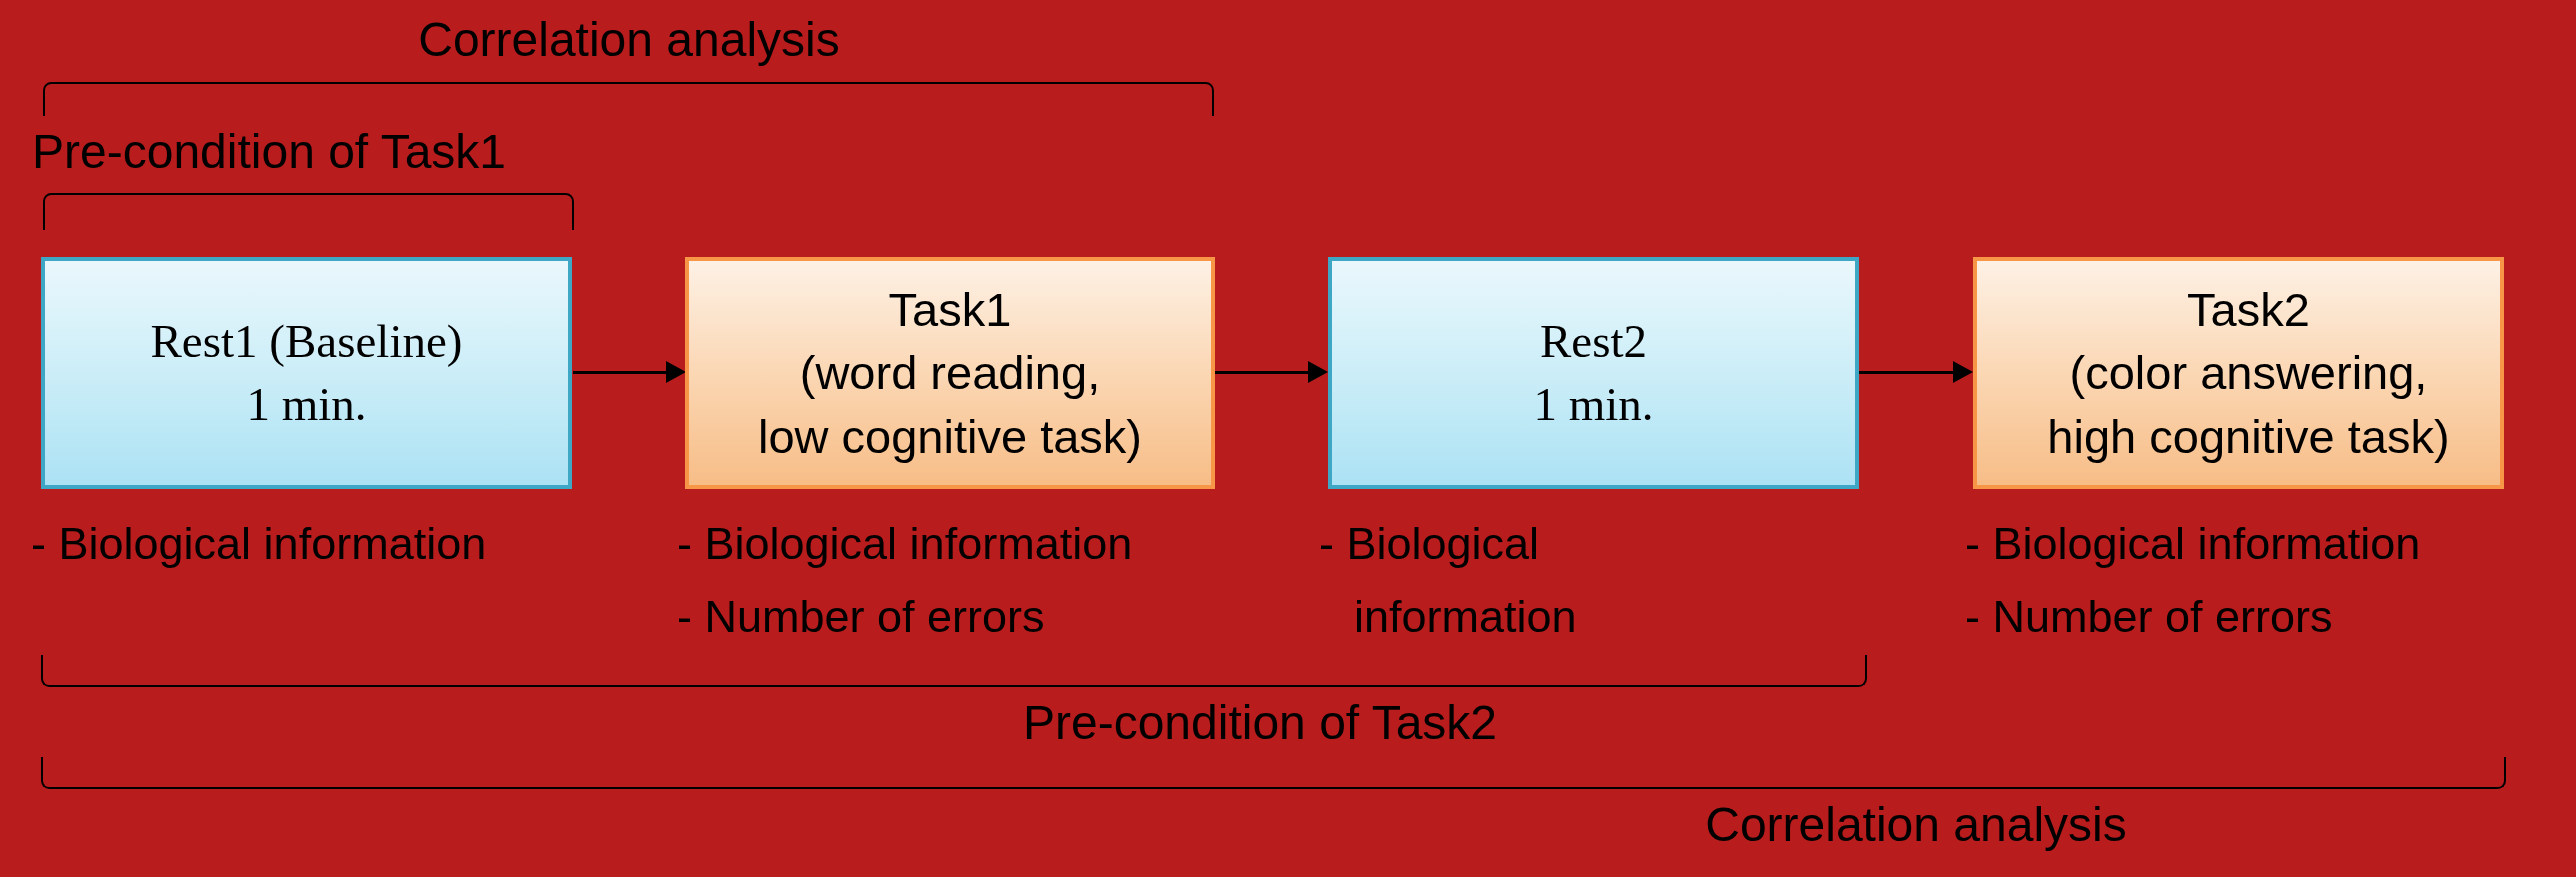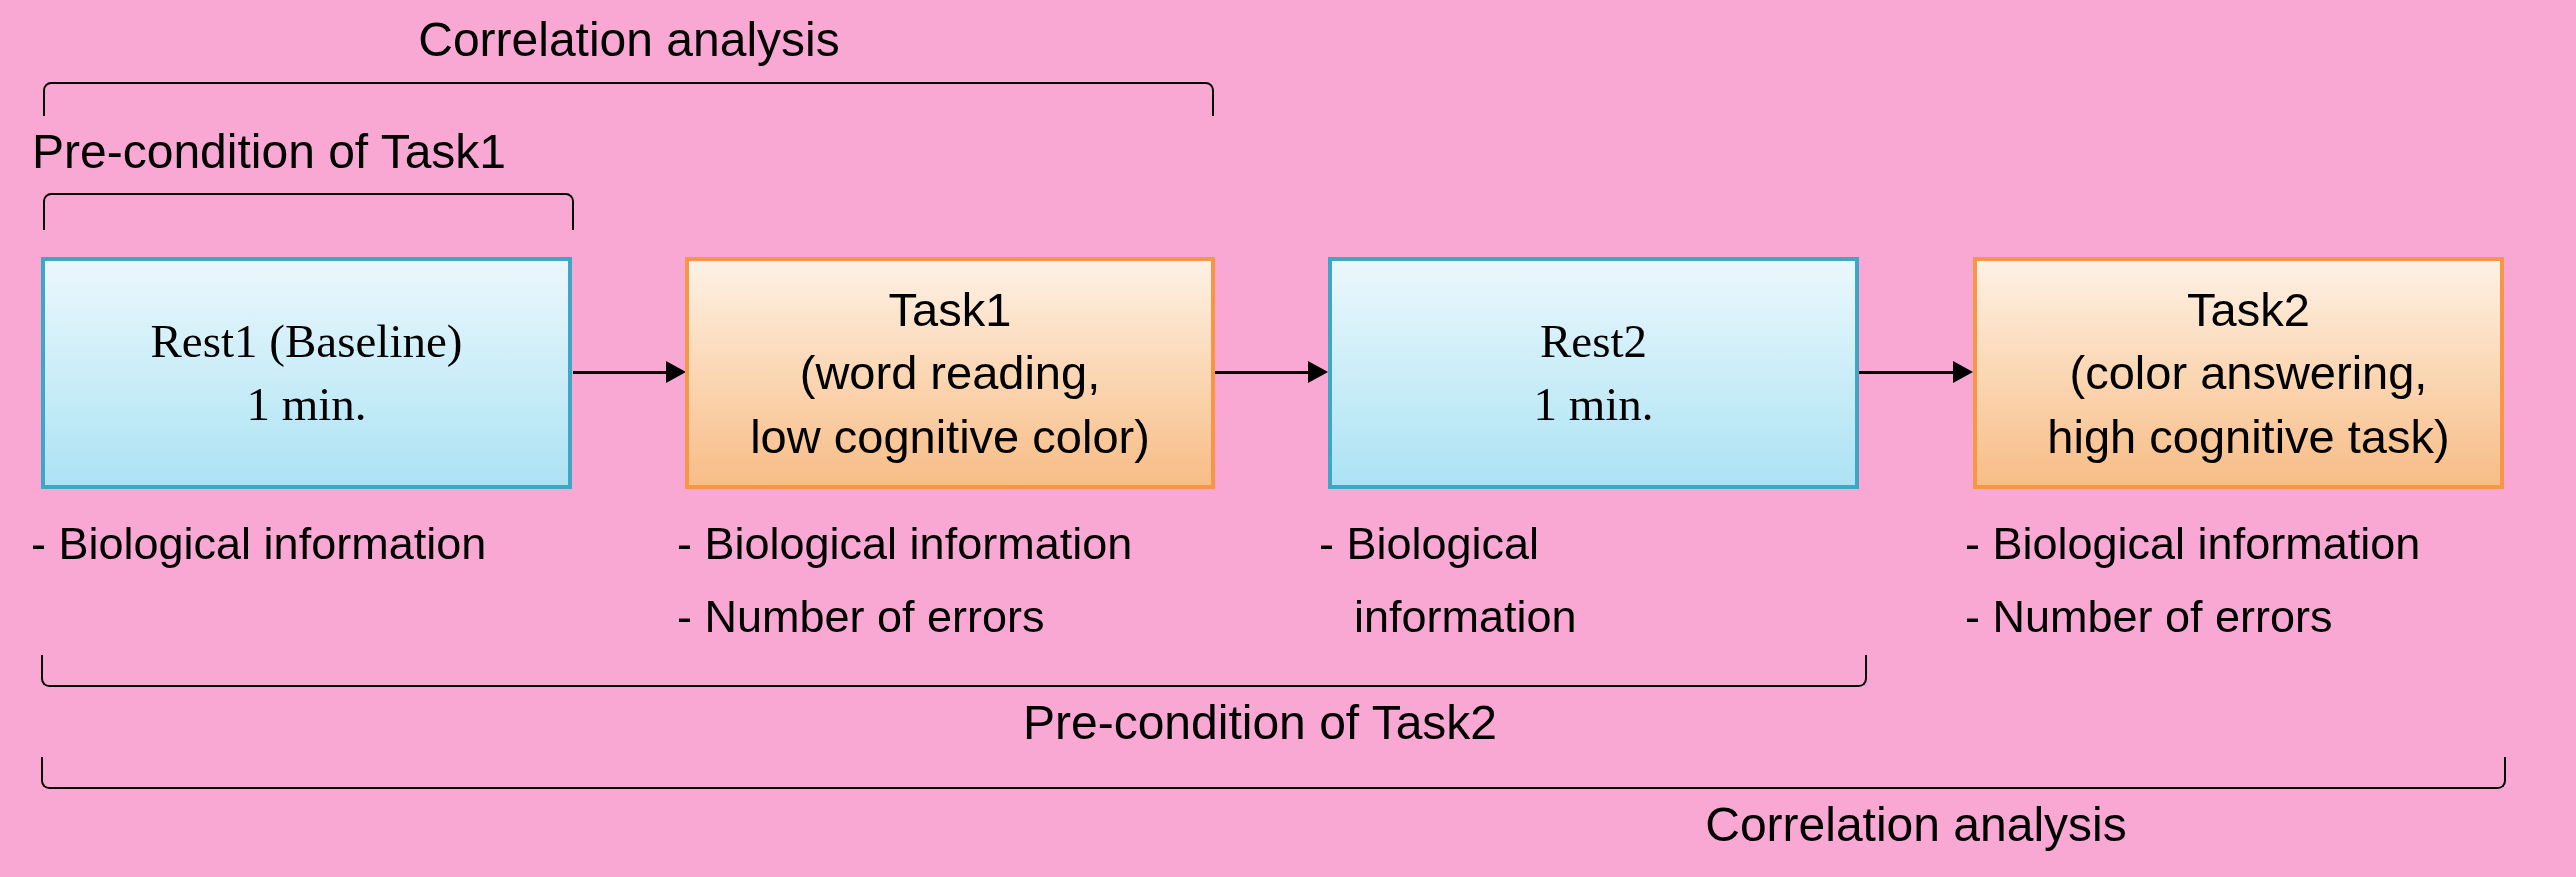--- a/index.html
+++ b/index.html
@@ -1,17 +1,17 @@
 <!DOCTYPE html>
 <html style="font-size:13.2px"><head>
 <meta charset="utf-8">
 <style>
   html,body{margin:0;padding:0;background:#ffffff;}
   body{width:2576px;height:877px;font-family:"Liberation Sans",sans-serif;color:#000;}
-  .canvas{position:relative;width:2576px;height:877px;background:#f9a8d4;overflow:hidden;}
+  .canvas{position:relative;width:2576px;height:877px;background:#b91c1c;overflow:hidden;}
 
   .label{position:absolute;font-size:48px;line-height:1.15;white-space:nowrap;color:#000;}
   .label.centered{text-align:center;}
 
   
   .brace{position:absolute;border:0 solid #000;}
   .brace.over{border-top-width:2.5px;border-left-width:2.5px;border-right-width:2.5px;
               border-radius:8.3px 8.3px 0 0;}
   .brace.under{border-bottom-width:2.5px;border-left-width:2.5px;border-right-width:2.5px;
                border-radius:0 0 8.3px 8.3px;}
@@ -54,21 +54,21 @@
   </div>
 
   <div class="arrow" style="left:573px;width:113px;">
     <div class="shaft"></div>
     <div class="head"></div>
   </div>
 
   <div class="stage task" style="left:685px;width:530px;">
     <div class="bline">Task1</div>
     <div class="bline">(word reading,</div>
-    <div class="bline">low cognitive color)</div>
+    <div class="bline">low cognitive task)</div>
   </div>
 
   <div class="arrow" style="left:1215px;width:113px;">
     <div class="shaft"></div>
     <div class="head"></div>
   </div>
 
   <div class="stage rest" style="left:1328px;width:531px;">
     <div class="bline">Rest2</div>
     <div class="bline">1 min.</div>

